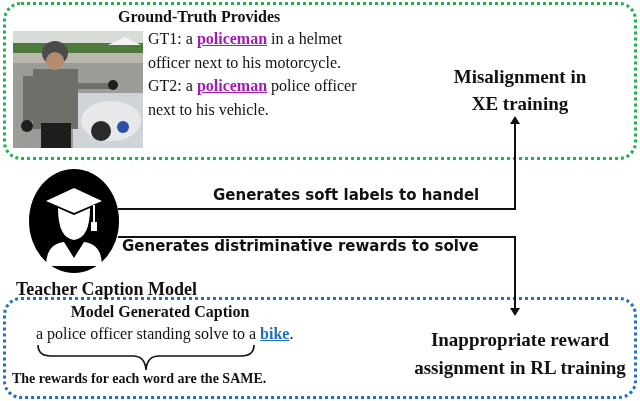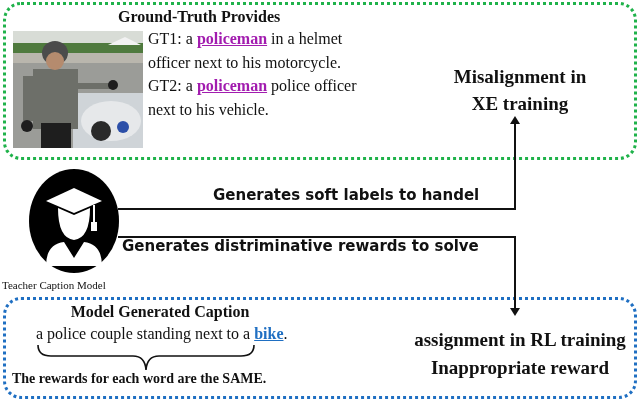--- a/index.html
+++ b/index.html
@@ -8,21 +8,21 @@
   .green-box { left:3px; top:2px; width:634px; height:158px; border:3px dotted #1fb24a; }
   .blue-box { left:3px; top:297px; width:634px; height:102px; border:3px dotted #1f6fc2; }
   .abs { position:absolute; }
   .gt-title { left:118px; top:8px; font-weight:bold; font-size:16px; }
   .photo { left:13px; top:31px; width:130px; height:117px; overflow:hidden; }
   .gt-text { left:148px; top:27px; font-size:16px; line-height:23.5px; width:230px; }
   .kw-green { color:#a21caf; font-weight:bold; text-decoration:underline; }
   .kw-blue { color:#1f6fc2; font-weight:bold; text-decoration:underline;margin-top:14px; }
   .mis { left:420px; top:63px; width:200px; text-align:center; font-weight:bold; font-size:19px; line-height:27px; }
   .teacher { left:28px; top:168px; width:92px; height:106px; }
-  .teacher-label { left:2px; top:279px; font-weight:normal; font-size:11px; }
+  .teacher-label { left:16px; top:279px; font-weight:bold; font-size:18px; }
   .sans { font-family:"DejaVu Sans", sans-serif; font-weight:bold; }
   .gen-text { left:167px; top:186px; font-size:15px;margin-left:46px; }
   .prov-text { left:122px; top:237px; font-size:15px; }
   .line { position:absolute; background:#111; }
   .mgc-title { left:60px; top:303px; width:200px; text-align:center; font-weight:bold; font-size:16px; }
   .mgc-text { left:36px; top:325px; font-size:16px; }
   .brace { left:37px; top:344px; width:218px; height:28px; }
   .rewards-text { left:12px; top:371px; font-weight:bold; font-size:14px; }
   .inap { left:400px; top:326px; width:240px; text-align:center; font-weight:bold; font-size:19px; line-height:28px; }
 </style>
@@ -84,24 +84,24 @@
 <div class="line" style="left:514px; top:122px; width:2px; height:88px;"></div>
 <div class="abs" style="left:510px; top:116px; width:0; height:0; border-left:5px solid transparent; border-right:5px solid transparent; border-bottom:8px solid #111;"></div>
 <div class="abs sans gen-text">Generates soft labels to handel</div>
 
 <div class="line" style="left:118px; top:236px; width:398px; height:2px;"></div>
 <div class="line" style="left:514px; top:236px; width:2px; height:74px;"></div>
 <div class="abs" style="left:510px; top:308px; width:0; height:0; border-left:5px solid transparent; border-right:5px solid transparent; border-top:8px solid #111;"></div>
 <div class="abs sans prov-text">Generates distriminative rewards to solve</div>
 
 <div class="abs mgc-title">Model Generated Caption</div>
-<div class="abs mgc-text"><span>a police couple standing next to a </span><span class="kw-blue">bike</span><span>.</span></div>
+<div class="abs mgc-text"><span>a police officer standing solve to a </span><span class="kw-blue">bike</span><span>.</span></div>
 <div class="abs brace">
   <svg width="218" height="28" viewBox="0 0 218 28">
     <path d="M1,1 Q1,12 14,12 L96,12 Q108,12 109,26 Q110,12 122,12 L204,12 Q217,12 217,1" fill="none" stroke="#111" stroke-width="1.6"></path>
   </svg>
 </div>
 <div class="abs rewards-text">The rewards for each word are the SAME.</div>
 
 <div class="abs inap">
+  <div>Inappropriate reward</div>
   <div>assignment in RL training</div>
-  <div>Inappropriate reward</div>
 </div>
 
 </body></html>

